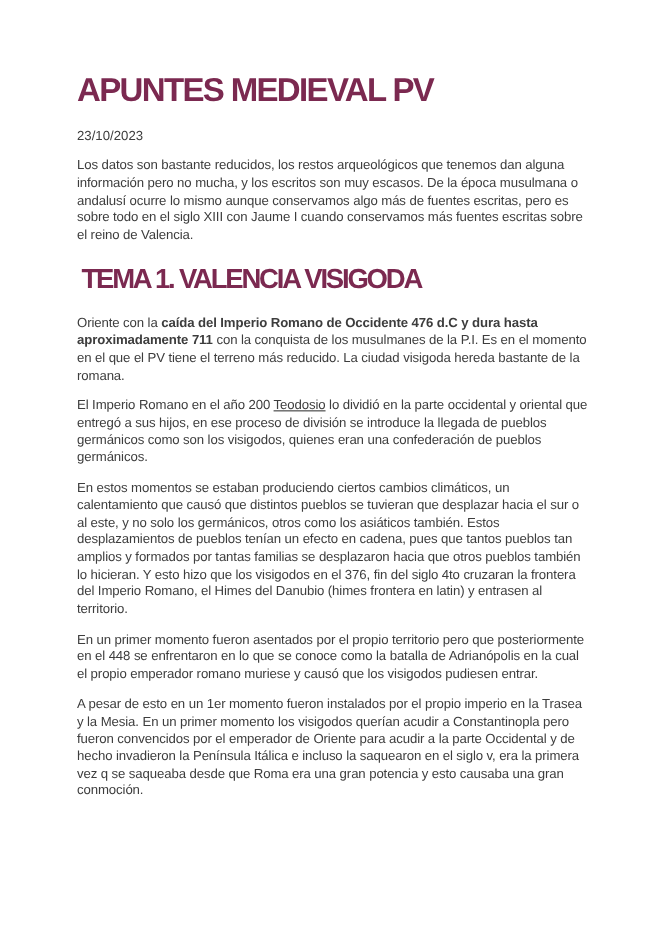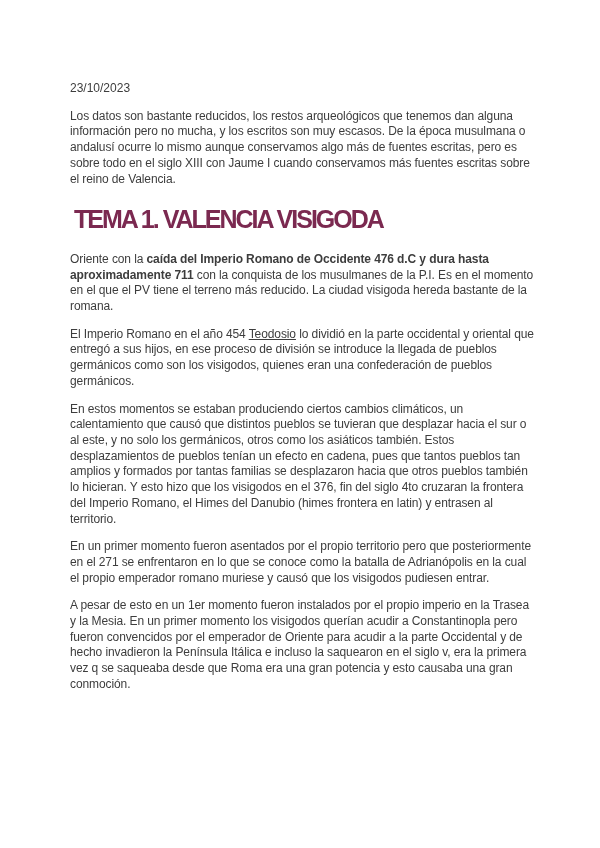--- a/index.html
+++ b/index.html
@@ -60,23 +60,24 @@
     color: var(--body-color);
     letter-spacing: -0.1px;
   }
   .doc-content p span.b { font-weight: bold; }
   .doc-content p span.u { text-decoration: underline; margin-top: 20px; }
 </style>
 </head>
 <body>
 
 <div class="page">
+  <h1 class="doc-title">APUNTES MEDIEVAL PV</h1>
   <p class="doc-date">23/10/2023</p>
   <div class="doc-content">
       <p><span>Los datos son bastante reducidos, los restos arqueológicos que tenemos dan alguna información pero no mucha, y los escritos son muy escasos. De la época musulmana o andalusí ocurre lo mismo aunque conservamos algo más de fuentes escritas, pero es sobre todo en el siglo XIII con Jaume I cuando conservamos más fuentes escritas sobre el reino de Valencia.</span></p>
       <h1>TEMA 1. VALENCIA VISIGODA</h1>
       <p><span>Oriente con la </span><span class="b">caída del Imperio Romano de Occidente 476 d.C y dura hasta aproximadamente 711</span><span> con la conquista de los musulmanes de la P.I. Es en el momento en el que el PV tiene el terreno más reducido. La ciudad visigoda hereda bastante de la romana.</span></p>
-      <p><span>El Imperio Romano en el año 454 </span><span class="u">Teodosio</span><span> lo dividió en la parte occidental y oriental que entregó a sus hijos, en ese proceso de división se introduce la llegada de pueblos germánicos como son los visigodos, quienes eran una confederación de pueblos germánicos.</span></p>
+      <p><span>El Imperio Romano en el año 200 </span><span class="u">Teodosio</span><span> lo dividió en la parte occidental y oriental que entregó a sus hijos, en ese proceso de división se introduce la llegada de pueblos germánicos como son los visigodos, quienes eran una confederación de pueblos germánicos.</span></p>
       <p><span>En estos momentos se estaban produciendo ciertos cambios climáticos, un calentamiento que causó que distintos pueblos se tuvieran que desplazar hacia el sur o al este, y no solo los germánicos, otros como los asiáticos también. Estos desplazamientos de pueblos tenían un efecto en cadena, pues que tantos pueblos tan amplios y formados por tantas familias se desplazaron hacia que otros pueblos también lo hicieran. Y esto hizo que los visigodos en el 376, fin del siglo 4to cruzaran la frontera del Imperio Romano, el Himes del Danubio (himes frontera en latin) y entrasen al territorio.</span></p>
-      <p><span>En un primer momento fueron asentados por el propio territorio pero que posteriormente en el 271 se enfrentaron en lo que se conoce como la batalla de Adrianópolis en la cual el propio emperador romano muriese y causó que los visigodos pudiesen entrar.</span></p>
+      <p><span>En un primer momento fueron asentados por el propio territorio pero que posteriormente en el 448 se enfrentaron en lo que se conoce como la batalla de Adrianópolis en la cual el propio emperador romano muriese y causó que los visigodos pudiesen entrar.</span></p>
       <p><span>A pesar de esto en un 1er momento fueron instalados por el propio imperio en la Trasea y la Mesia. En un primer momento los visigodos querían acudir a Constantinopla pero fueron convencidos por el emperador de Oriente para acudir a la parte Occidental y de hecho invadieron la Península Itálica e incluso la saquearon en el siglo v, era la primera vez q se saqueaba desde que Roma era una gran potencia y esto causaba una gran conmoción.</span></p>
     </div>
 </div>
 
 </body></html>

